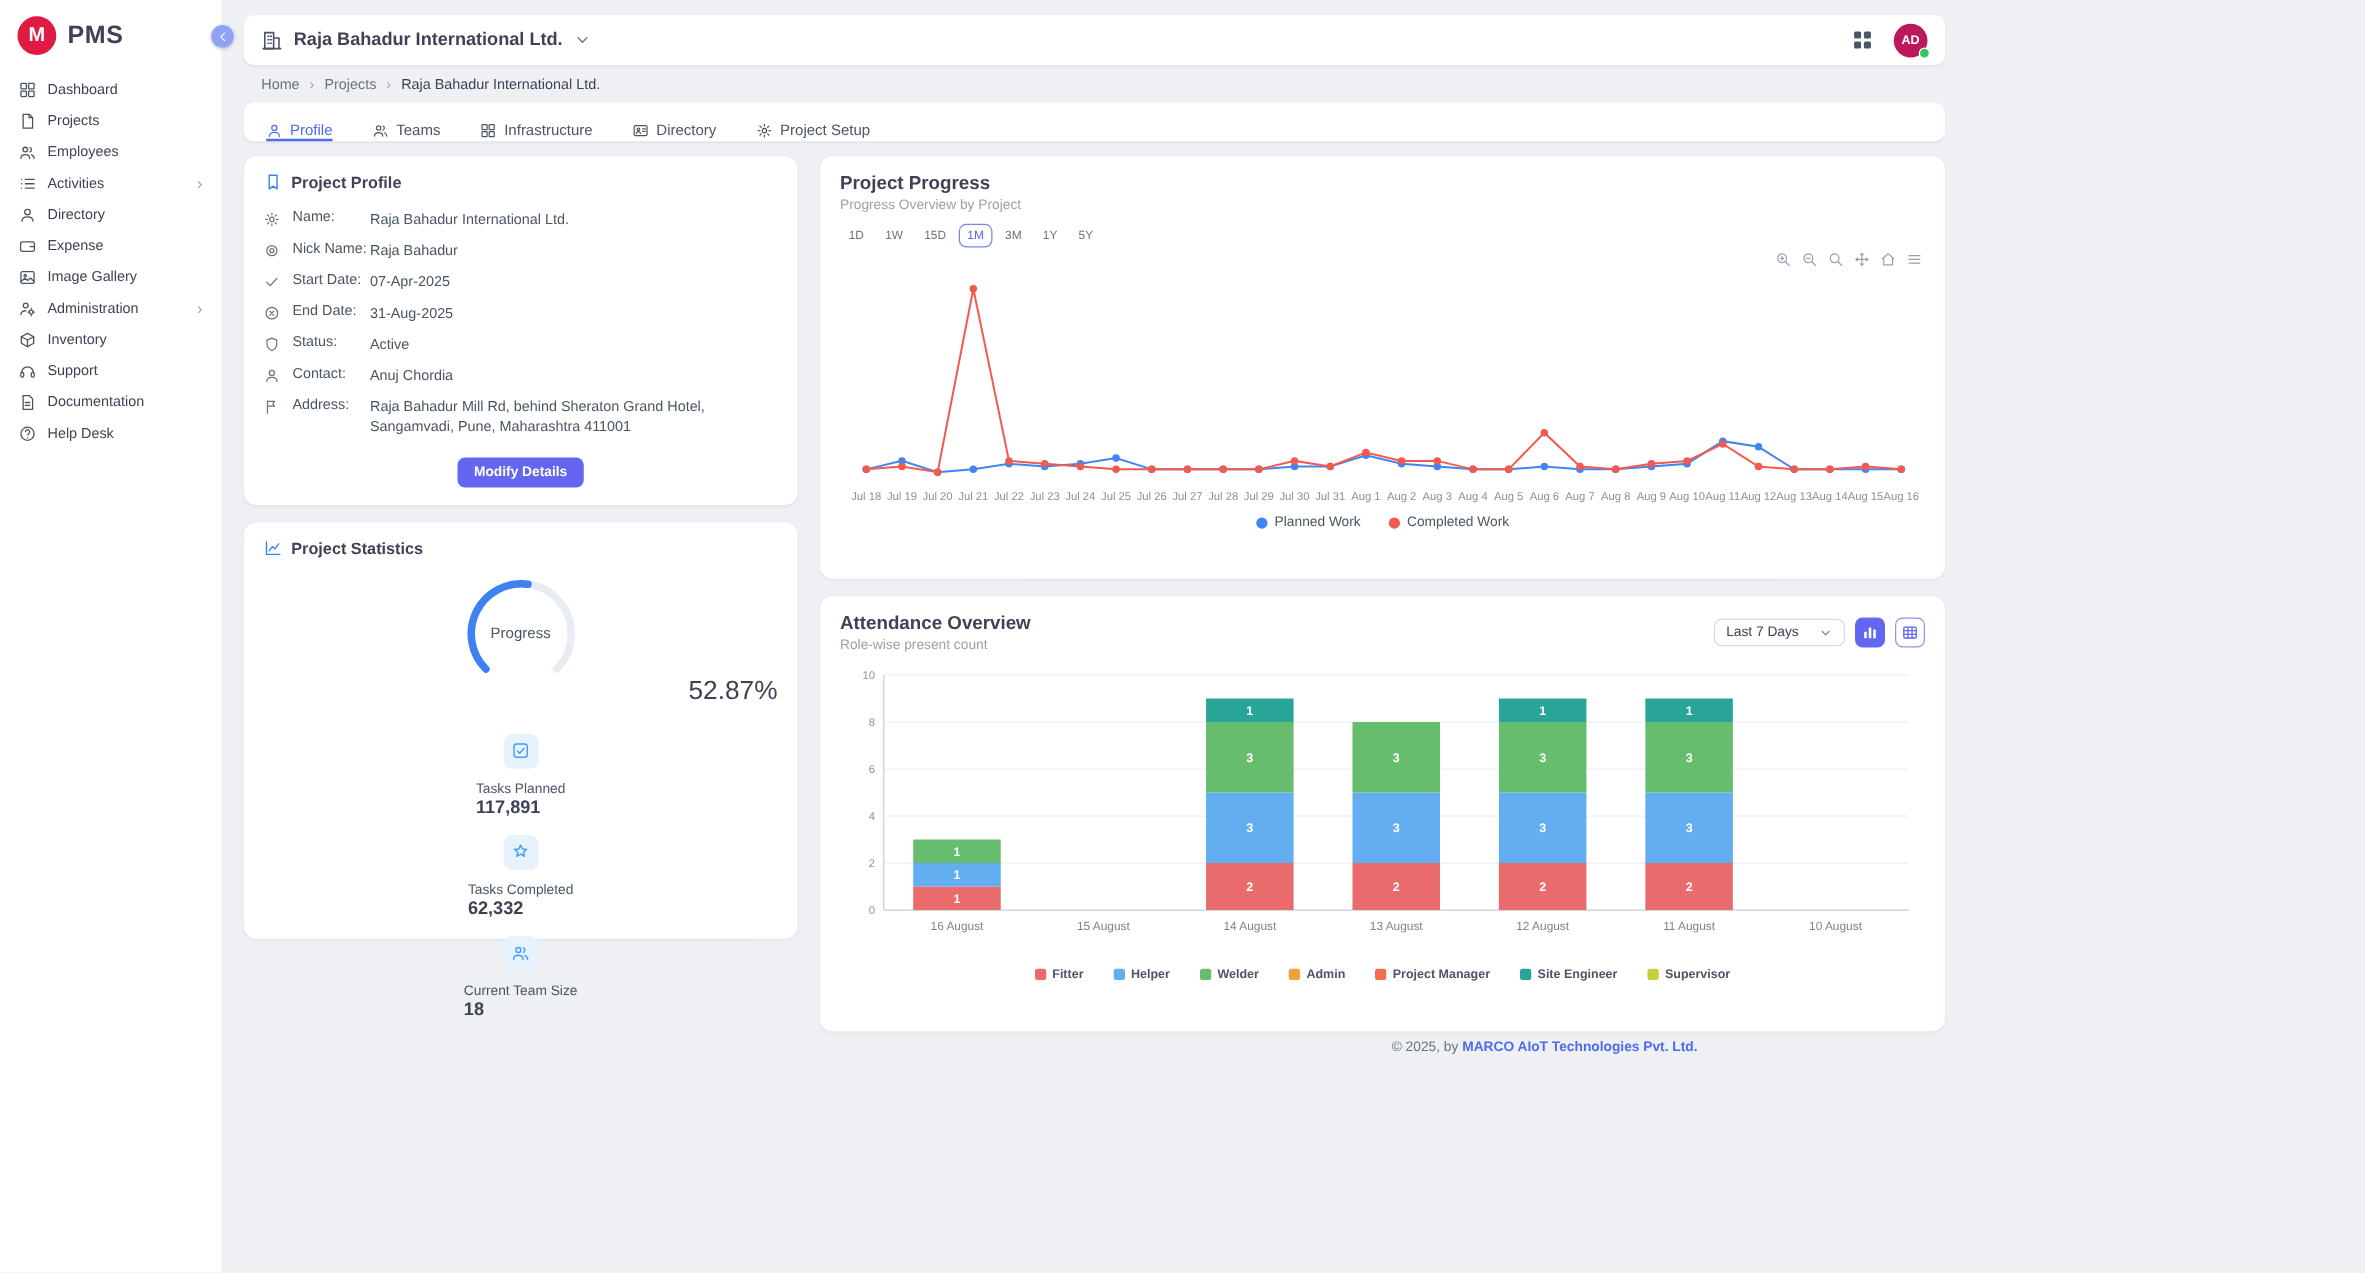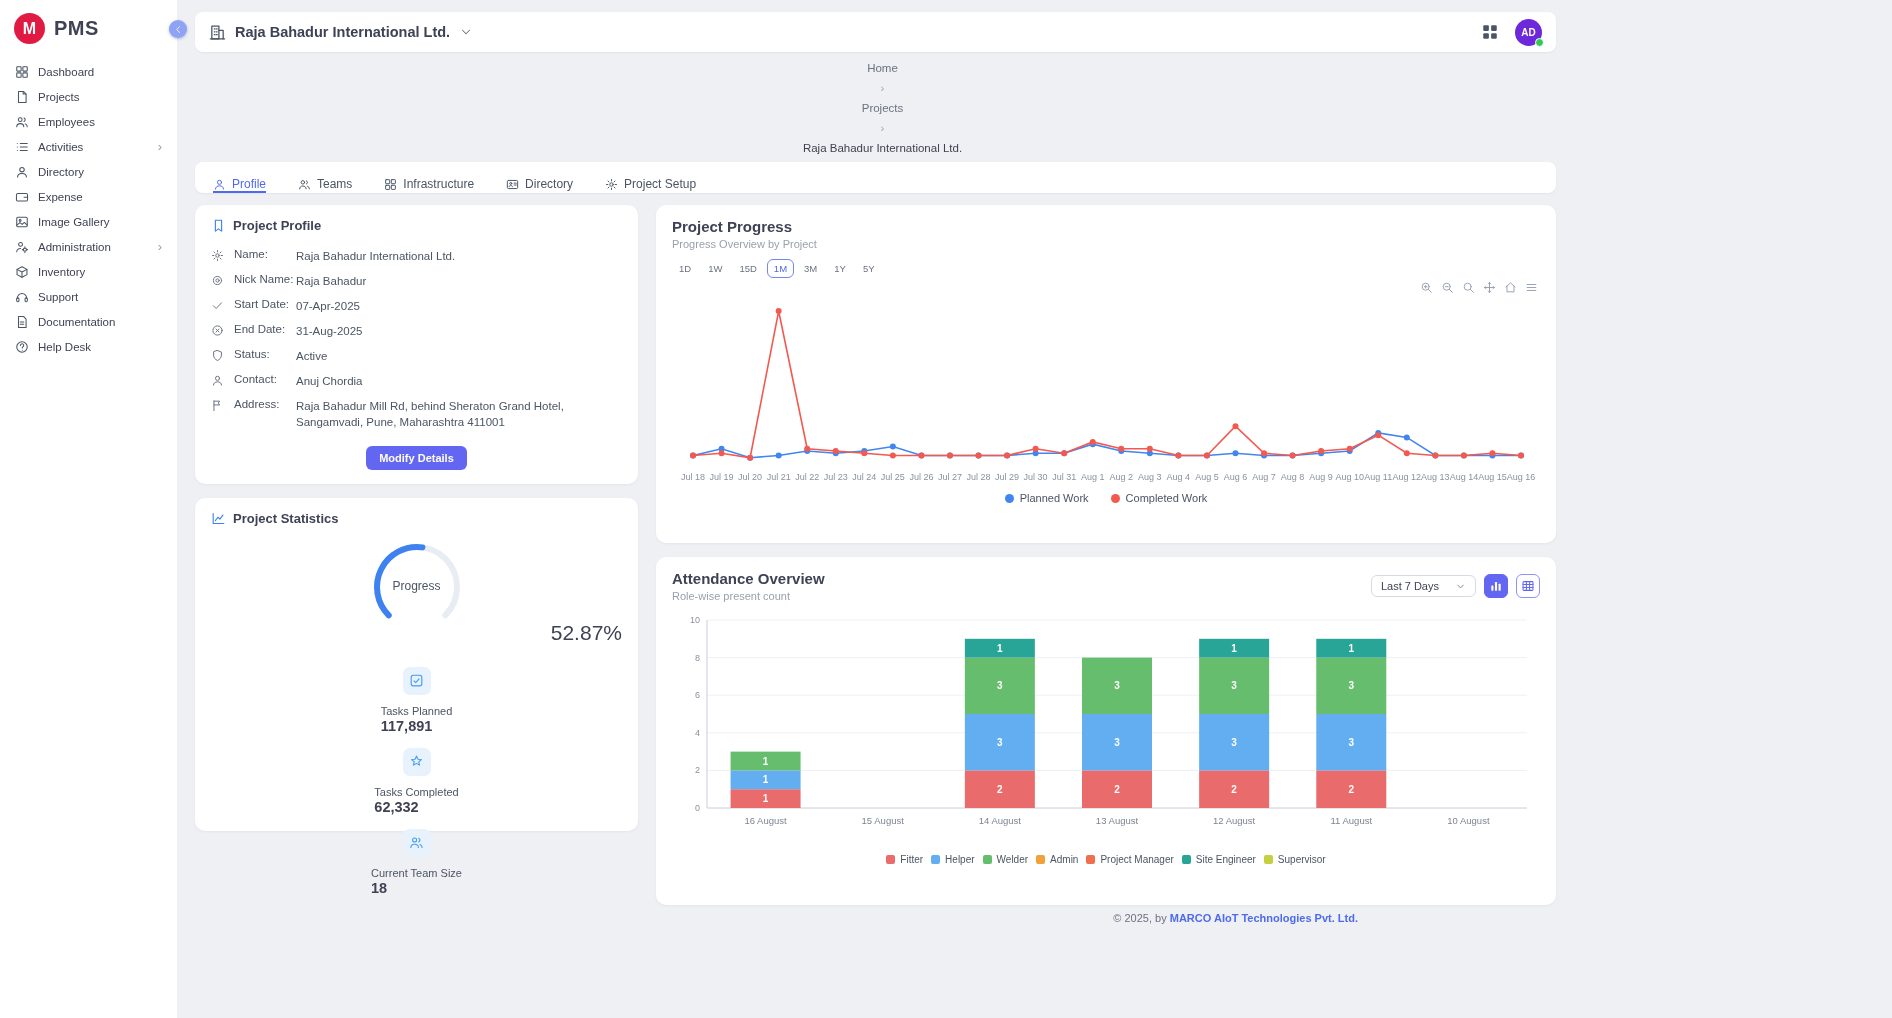--- a/index.html
+++ b/index.html
@@ -25,24 +25,24 @@
   .topbar { height:40px; background:#fff; border-radius:8px; display:flex; align-items:center; padding:0 14px; box-shadow:0 1px 2px rgba(16,24,40,.05); }
   .tb-left { display:flex; align-items:center; gap:9px; flex:1; cursor:pointer; }
   .tb-ic { width:17px; height:17px; color:#4b5563; display:flex; }
   .tb-ic svg { width:17px; height:17px; }
   .tb-title { font-size:14.5px; font-weight:700; color:#3f4254; }
   .tb-chev { width:14px; height:14px; color:#6b7280; display:flex; }
   .tb-chev svg { width:14px; height:14px; }
   .tb-right { display:flex; align-items:center; gap:16px; }
   .apps-btn { width:18px; height:18px; color:#4b5563; cursor:pointer; display:flex; }
   .apps-btn svg { width:18px; height:18px; }
-  .avatar { position:relative; width:27px; height:27px; border-radius:50%; background:#6d28d9; color:#fff; font-size:10px; font-weight:700; display:flex; align-items:center; justify-content:center; cursor:pointer; }
+  .avatar { position:relative; width:27px; height:27px; border-radius:50%; background:#be185d; color:#fff; font-size:10px; font-weight:700; display:flex; align-items:center; justify-content:center; cursor:pointer; }
   .avatar .dot { position:absolute; right:-2px; bottom:-1px; width:9px; height:9px; background:#34c759; border:1.5px solid #fff; border-radius:50%; }
 
-  .breadcrumb { display:flex; align-items:center; gap:8px; margin:10px 0 8px 14px; font-size:11.5px;flex-direction:column; }
+  .breadcrumb { display:flex; align-items:center; gap:8px; margin:10px 0 8px 14px; font-size:11.5px; }
   .bc-item { color:#6b7280; cursor:pointer; }
   .bc-item.last { color:#3f4254; cursor:default; }
   .bc-sep { color:#9ca3af; }
 
   .tabsbar { background:#fff; border-radius:8px; height:31px; display:flex; align-items:stretch; gap:32px; padding:0 18px; box-shadow:0 1px 2px rgba(16,24,40,.05); margin-bottom:12px; }
   .tab { display:flex; align-items:flex-end; gap:6px; font-size:12px; color:#4b5563; border-bottom:2px solid transparent; cursor:pointer; }
   .tab-ic { display:flex; }
   .tab-ic svg { width:13px; height:13px; }
   .tab.active { color:#4f6bed; border-color:#4f6bed; }
 
@@ -104,21 +104,21 @@
   .att-head { display:flex; align-items:flex-start; justify-content:space-between; }
   .att-controls { display:flex; gap:8px; align-items:center; margin-top:4px; }
   .select-box { display:flex; align-items:center; gap:16px; border:1px solid #d6dae2; border-radius:6px; padding:4px 9px; font-size:11px; color:#3f4254; cursor:pointer; background:#fff; }
   .sel-ch { width:11px; height:11px; display:flex; color:#6b7280; }
   .sel-ch svg { width:11px; height:11px; }
   .icon-btn { width:24px; height:24px; border-radius:6px; display:flex; align-items:center; justify-content:center; cursor:pointer; }
   .icon-btn svg { width:14px; height:14px; }
   .icon-btn.primary { background:#6366f1; color:#fff; border:1px solid #6366f1; }
   .icon-btn.outline { background:#fff; color:#6366f1; border:1px solid #8b95f3; }
   .bar-chart-svg { margin:8px auto 0; }
-  .att-legend { margin-top:4px; gap:8px; }
+  .att-legend { margin-top:4px; gap:24px;font-weight:bold; }
 
   .footer { width:100%; text-align:right; padding:7px 198px 0 0; font-size:11px; color:#6b7280; }
   .footer a { color:#4f6bed; font-weight:700; text-decoration:none; cursor:pointer; }
 </style>
 </head>
 <body>
 
 <aside class="sidebar">
   <div class="logo-row">
     <div class="logo-badge">

